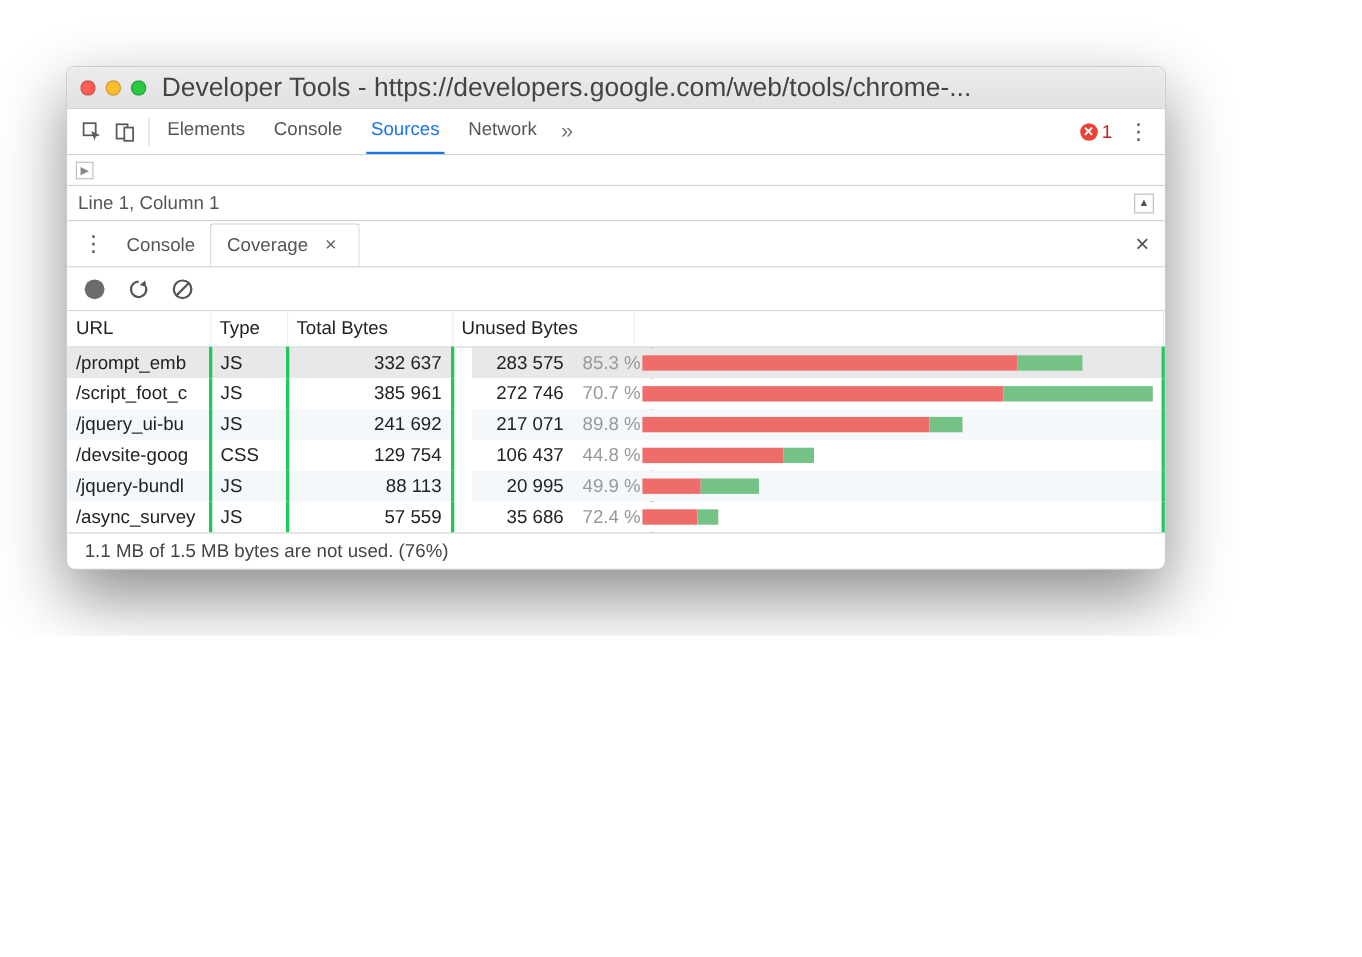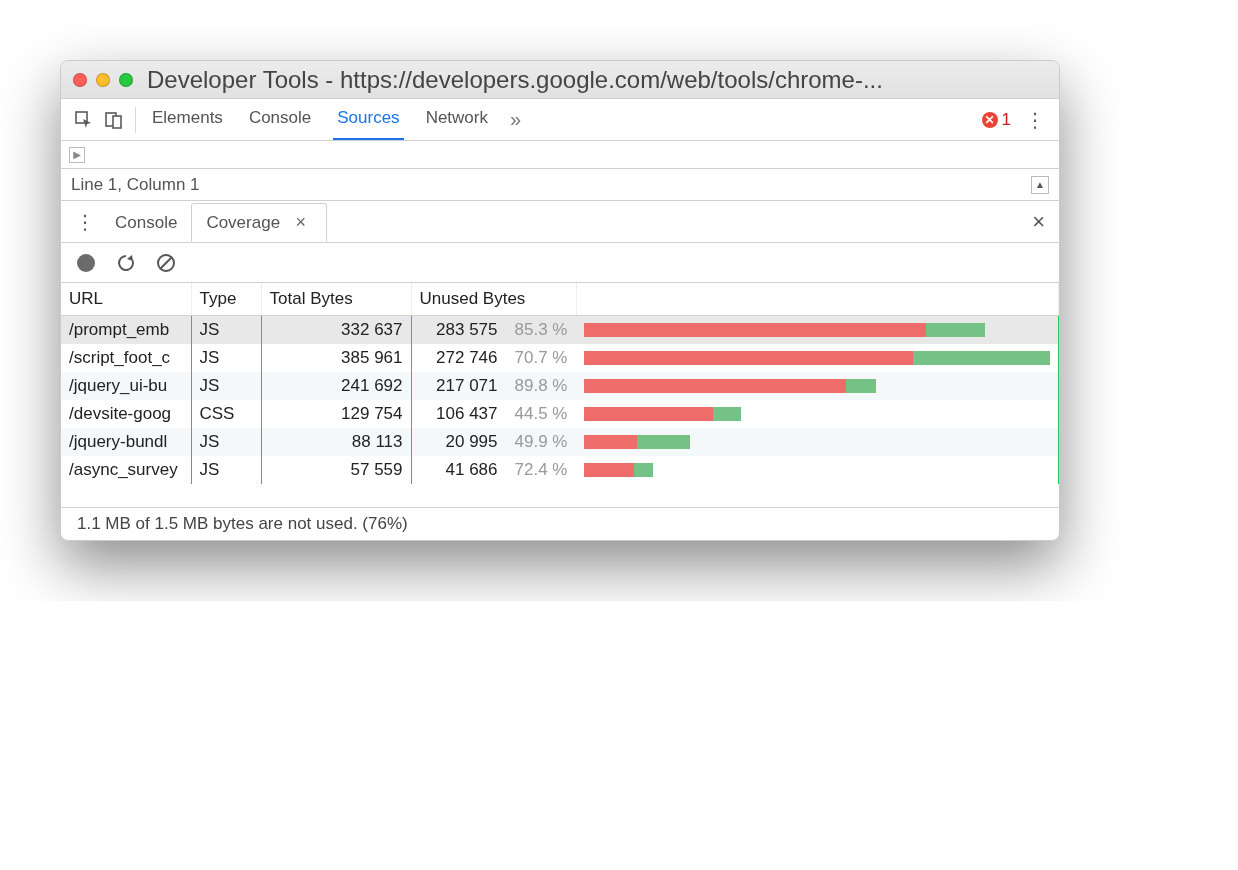--- a/index.html
+++ b/index.html
@@ -88,40 +88,40 @@
     .ct-btn { width:26px; height:26px; display:flex;align-items:center;justify-content:center; cursor:pointer; color:#555;}
     .record-dot { width:18px; height:18px; border-radius:50%; background:#6b6b6b; }
     table.coverage {
       width:100%; border-collapse: collapse; font-size:17px; table-layout: fixed;
     }
     table.coverage th {
       text-align:left; font-weight:400; color:#222; padding: 6px 8px;
       border-bottom:1px solid #d0d0d0; border-right:1px solid #eee; background:#fff;
     }
     table.coverage td {
-      padding: 4px 8px; border-right: 1px solid #22c55e;
-      white-space: nowrap; overflow:hidden; text-overflow:clip;
+      padding: 4px 8px; border-right: 3px solid #22c55e;
+      white-space: nowrap; overflow:hidden; text-overflow:clip;margin-left:16px;
     }
     table.coverage tr.data:nth-child(odd) td { background:#f5f8fb; }
     table.coverage tr.data:nth-child(even) td { background:#fff; }
     table.coverage tr.data.selected td { background:#e8e8e8 !important; }
     .col-url { width:130px; }
     .col-type { width:70px; }
     .col-total { width:150px; text-align:right; font-variant-numeric: tabular-nums;}
     td.col-total { text-align:right; padding-right:18px;}
     .col-unused { width:165px; }
     td.col-unused { display:flex; align-items:center; justify-content:flex-end; gap:10px;}
     .unused-bytes { font-variant-numeric: tabular-nums; }
     .unused-pct { color:#999; font-variant-numeric: tabular-nums; min-width:60px; text-align:right;}
     .col-bar { }
     td.col-bar { padding-right: 22px; }
     .bar { height: 14px; display:flex; }
     .bar .u { background:#ee6d6b; height:100%; }
     .bar .r { background:#74c285; height:100%; }
-    .footer { padding: 6px 16px; border-top:1px solid #d0d0d0; color:#444;margin-top:23px; }
+    .footer { padding: 6px 16px; border-top:1px solid #d0d0d0; color:#444; }
     .close-x { font-size:18px; color:#666; cursor:pointer; padding:0 6px;}
     .reload-icon { font-size:18px; color:#555;}
     .clear-icon svg { display:block; }
     .chevron-more { font-size:20px; color:#777; cursor:pointer;}
   </style>
 </head>
 <body>
 
 <div class="window">
   <div class="titlebar">
@@ -253,21 +253,21 @@
               <div class="r" style="width:10.18693212849412%"></div>
             </div>
           </td>
         </tr>
         <tr class="data">
           <td class="col-url">/devsite-goog</td>
           <td class="col-type">CSS</td>
           <td class="col-total">129 754</td>
           <td class="col-unused">
             <span class="unused-bytes">106 437</span>
-            <span class="unused-pct">44.5 %</span>
+            <span class="unused-pct">44.8 %</span>
           </td>
           <td class="col-bar">
             <div class="bar" style="width:33.61842258673804%">
               <div class="u" style="width:82.02984108389722%"></div>
               <div class="r" style="width:17.970158916102775%"></div>
             </div>
           </td>
         </tr>
         <tr class="data">
           <td class="col-url">/jquery-bundl</td>
@@ -282,21 +282,21 @@
               <div class="u" style="width:49.93020326172075%"></div>
               <div class="r" style="width:50.06979673827925%"></div>
             </div>
           </td>
         </tr>
         <tr class="data">
           <td class="col-url">/async_survey</td>
           <td class="col-type">JS</td>
           <td class="col-total">57 559</td>
           <td class="col-unused">
-            <span class="unused-bytes">41 686</span>
+            <span class="unused-bytes">35 686</span>
             <span class="unused-pct">72.4 %</span>
           </td>
           <td class="col-bar">
             <div class="bar" style="width:14.913164801625033%">
               <div class="u" style="width:72.42307892770896%"></div>
               <div class="r" style="width:27.576921072291043%"></div>
             </div>
           </td>
         </tr>
       </tbody>

